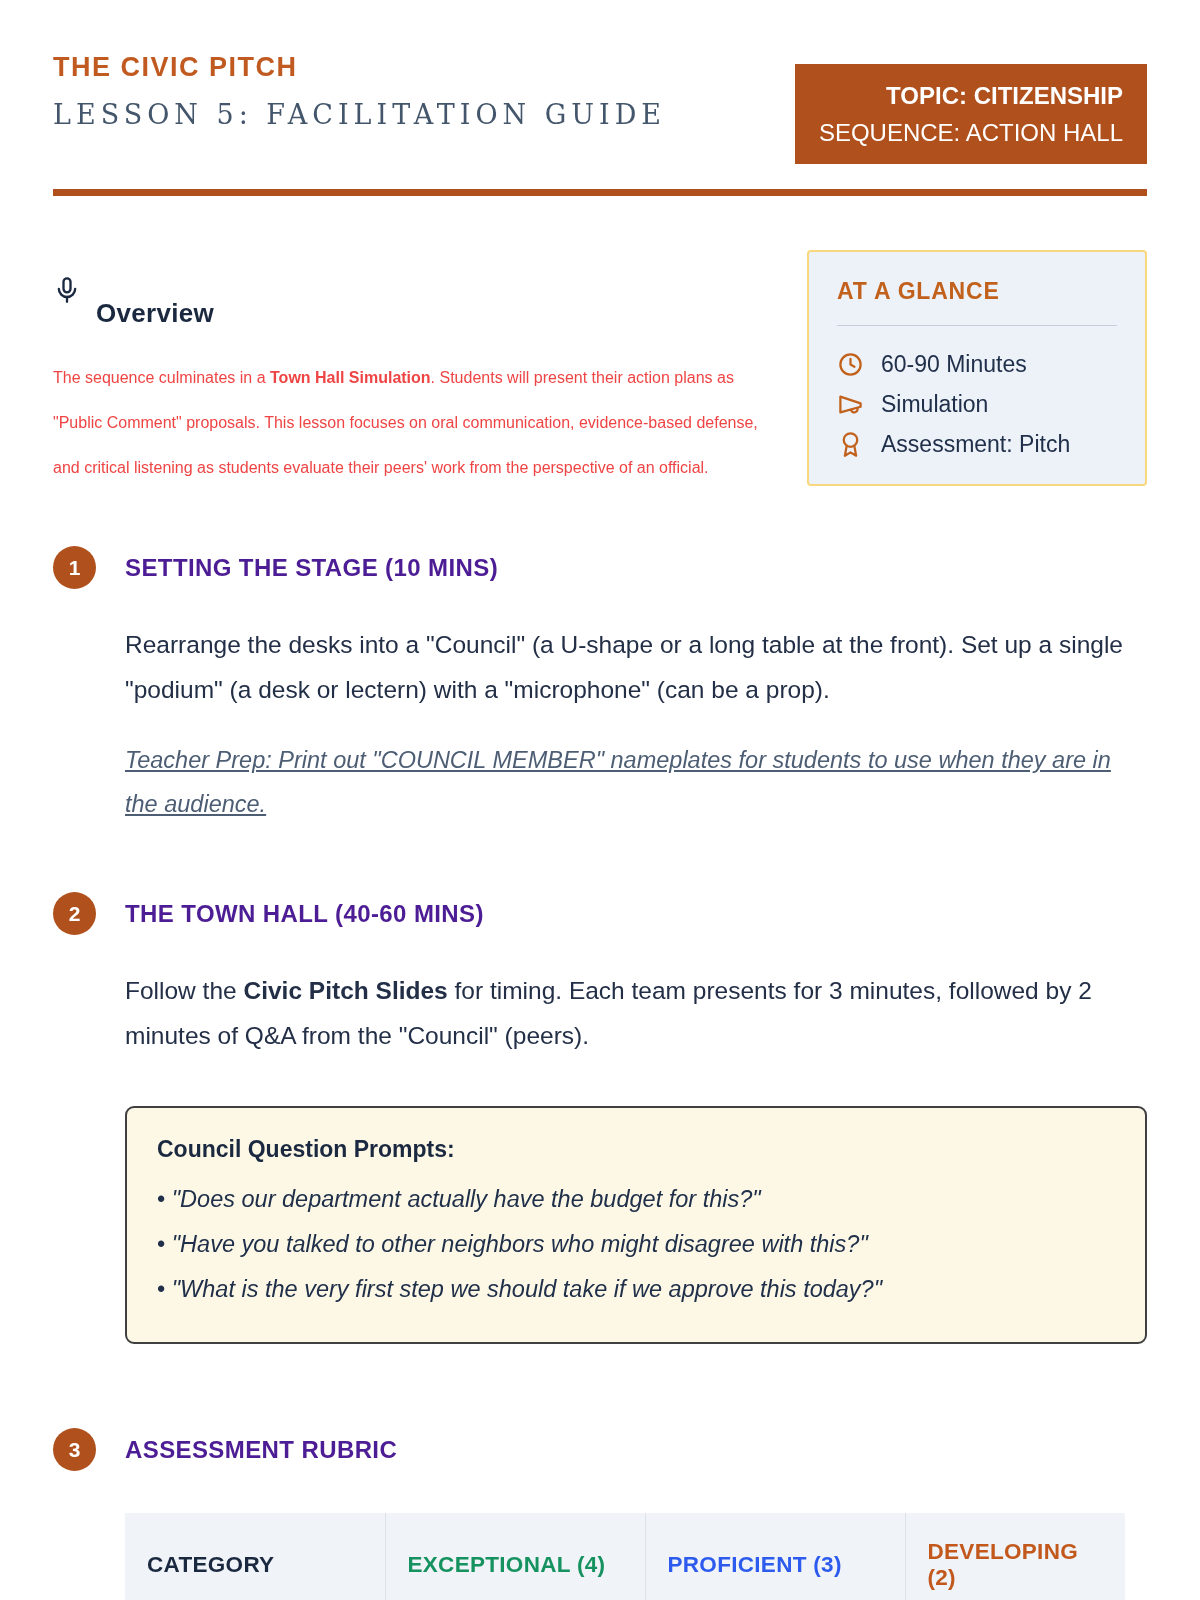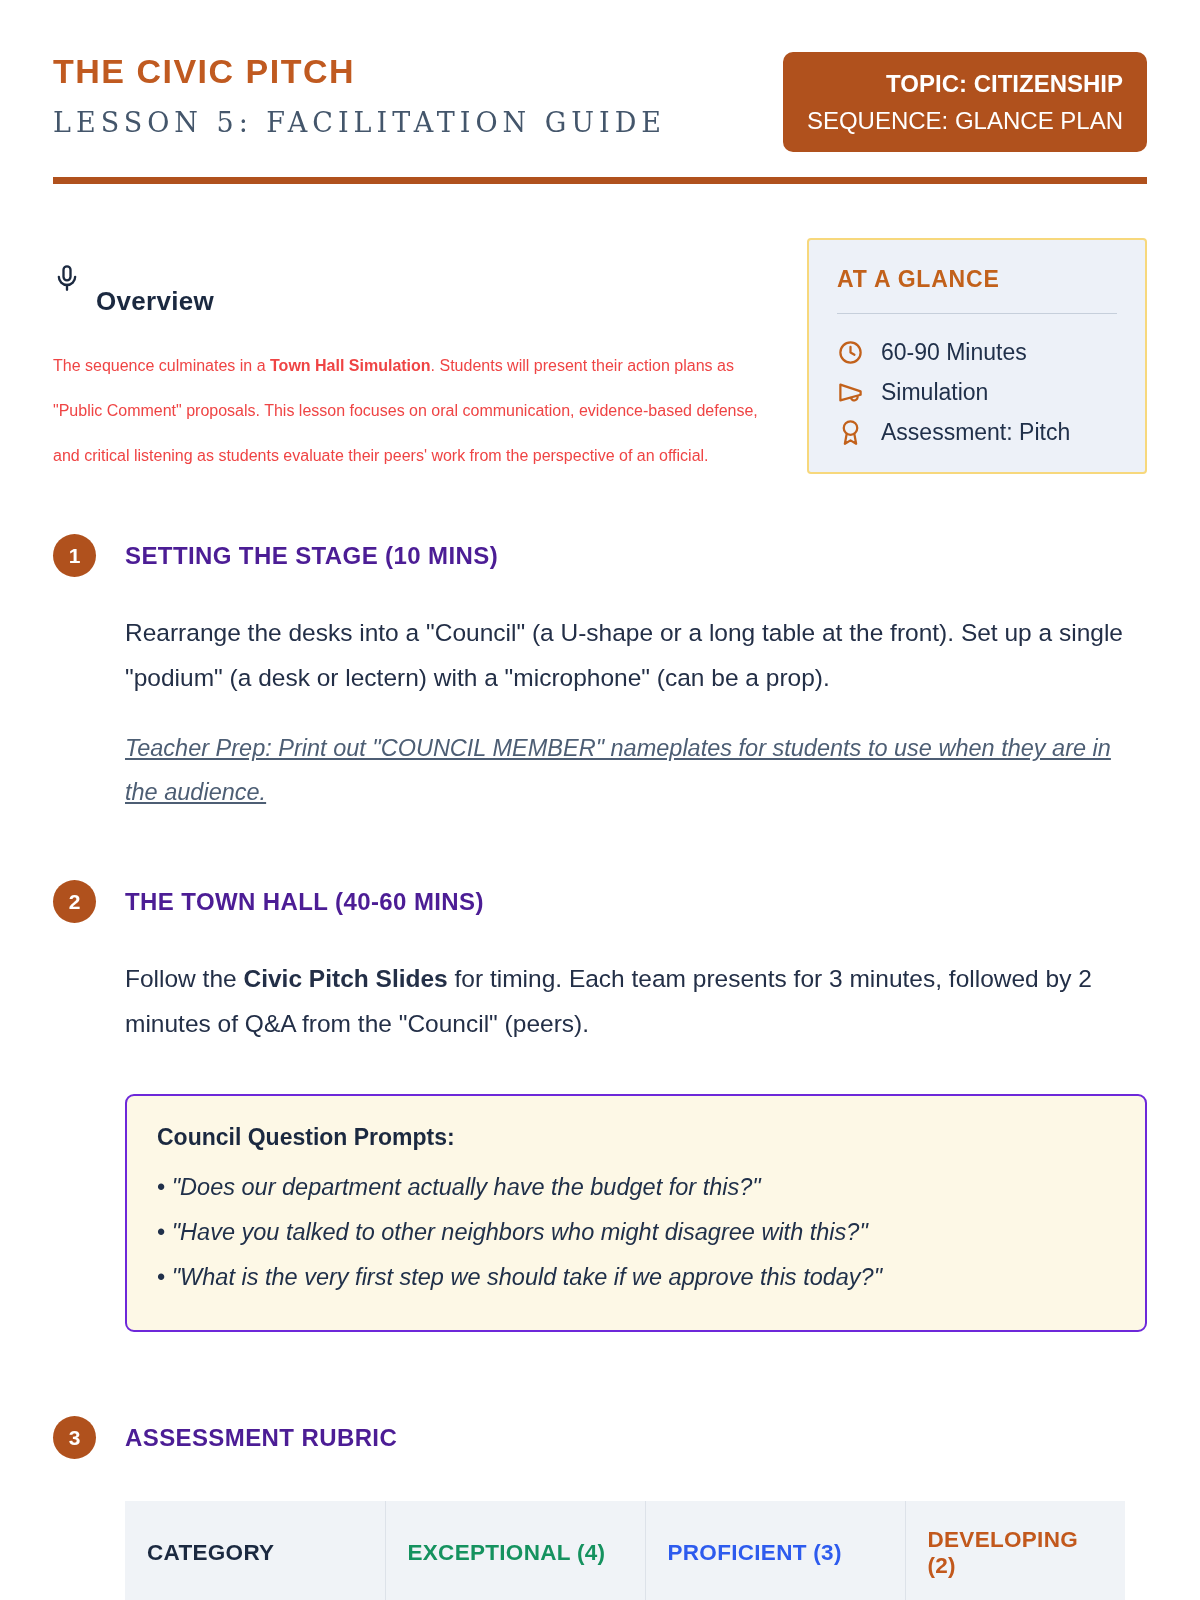--- a/index.html
+++ b/index.html
@@ -2,25 +2,25 @@
 <html><head>
 <meta charset="utf-8">
 <style>
   * { margin:0; padding:0; box-sizing:border-box; }
   html,body { width:1200px; height:1600px; overflow:hidden; background:#ffffff; }
   body { font-family:"Liberation Sans", sans-serif; color:#202e46; }
   .page { padding:52px 53px 0 53px; }
 
   
   .header-row { display:flex; justify-content:space-between; align-items:flex-start; }
-  .brand { font-size:34px; font-weight:900; letter-spacing:1.5px; color:#c05a20; }
+  .brand { font-size:27px; font-weight:900; letter-spacing:1.5px; color:#c05a20; }
   .subtitle { margin-top:16px; font-family:"DejaVu Serif", serif; font-size:27px;
               letter-spacing:5px; color:#44566b; font-weight:500; }
-  .badge { background:#b0511d; border-radius:10px; padding:13px 24px; text-align:right;
-           color:#ffffff; }
+  .badge { background:#b0511d; border-radius:0; padding:13px 24px; text-align:right;
+           color:#ffffff;margin-top:12px; }
   .badge-line1 { font-size:24px; font-weight:700; line-height:37px; }
   .badge-line2 { font-size:24px; font-weight:400; line-height:37px; }
   .rule { margin-top:25px; height:7px; background:#b0511d; border:none; }
 
   
   .overview-row { display:flex; margin-top:54px; }
   .overview-col { width:705px; }
   .ov-head { display:flex; align-items:center; gap:15px; }
   .ov-head .icon { width:28px; height:28px; color:#1b2940; display:inline-flex; }
   .ov-title { font-size:26px; font-weight:800; color:#1b2940; letter-spacing:0.3px;margin-top:48px; }
@@ -43,21 +43,21 @@
   .section-head { display:flex; align-items:center; gap:29px; }
   .num { width:43px; height:43px; border-radius:50%; background:#b0511d; color:#ffffff;
          font-size:21px; font-weight:700; display:flex; align-items:center; justify-content:center; flex:none; }
   .section-title { font-size:24px; font-weight:800; color:#4c1d95; letter-spacing:0.4px; }
   .section-content { margin-left:72px; margin-top:33px; }
   .sec-body { font-size:24.5px; line-height:45px; color:#232f47; }
   .note { margin-top:26px; font-size:23.5px; line-height:44px; font-style:italic;
           color:#4d5e74; text-decoration:underline; }
 
   
-  .prompt-box { margin-top:48px; background:#fdf8e6; border:2px solid #6d28d9;
+  .prompt-box { margin-top:48px; background:#fdf8e6; border:2px solid #404040;
                 border-radius:9px; padding:28px 30px 30px 30px; }
   .prompt-title { font-size:23px; font-weight:700; color:#1b2940; }
   .prompt-list { list-style:none; margin-top:14px; }
   .prompt-list li { font-size:23.5px; line-height:45px; font-style:italic; color:#20304a; }
   .prompt-list li::before { content:"\2022  "; font-style:normal; }
 
   
   .rubric { margin-top:42px; margin-left:72px; width:1000px; border-collapse:collapse; }
   .rubric th { background:#f0f3f7; text-align:left; font-size:22.5px; font-weight:700;
                letter-spacing:0.3px; padding:26px 22px; border-right:1px solid #dde2e9;
@@ -72,21 +72,21 @@
 
 <div class="page">
 
   <div class="header-row">
     <div>
       <div class="brand">THE CIVIC PITCH</div>
       <div class="subtitle">LESSON 5: FACILITATION GUIDE</div>
     </div>
     <div class="badge">
       <div class="badge-line1">TOPIC: CITIZENSHIP</div>
-      <div class="badge-line2">SEQUENCE: GLANCE PLAN</div>
+      <div class="badge-line2">SEQUENCE: ACTION HALL</div>
     </div>
   </div>
   <hr class="rule">
 
   <div class="overview-row">
     <div class="overview-col">
       <div class="ov-head">
         <span class="icon">
           <svg viewBox="0 0 24 24" fill="none" stroke="currentColor" stroke-width="2" stroke-linecap="round" stroke-linejoin="round">
             <path d="M12 2a3 3 0 0 1 3 3v6a3 3 0 0 1-6 0V5a3 3 0 0 1 3-3z"></path>

